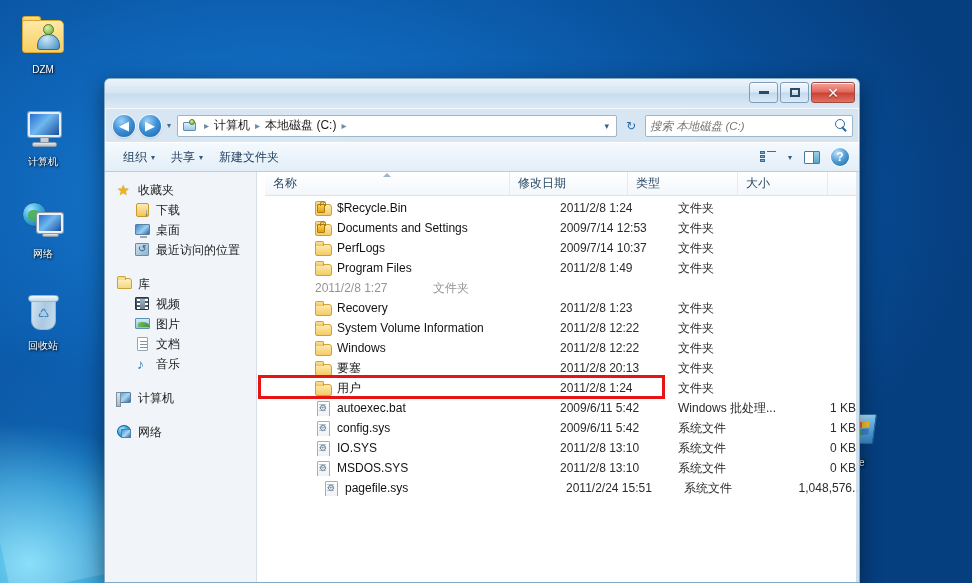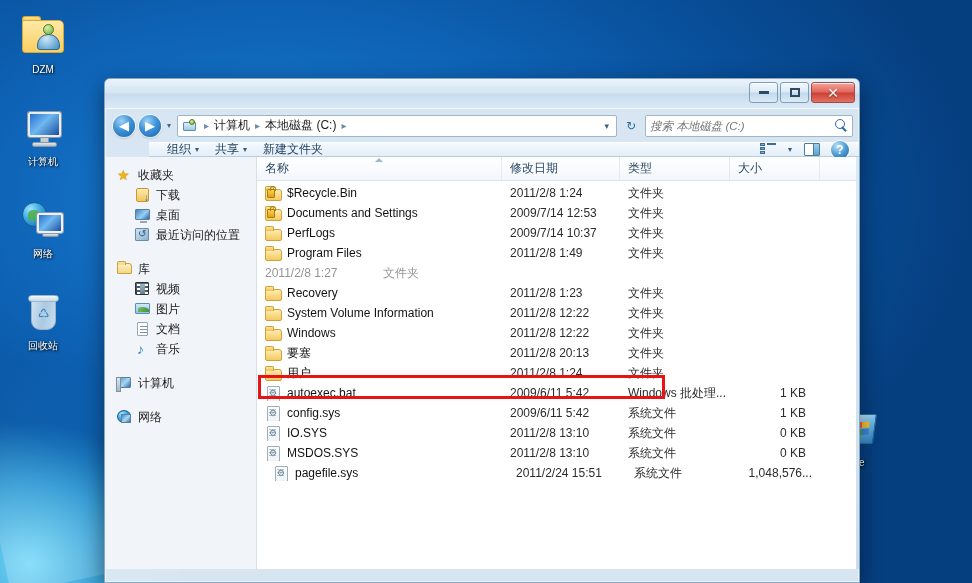--- a/index.html
+++ b/index.html
@@ -263,29 +263,28 @@
     width: 8px; height: 8px; border: 1.6px solid #2a6ca5; border-radius: 50%;
   }
   .mag::after {
     content: ""; position: absolute; left: 7px; top: 7px;
     width: 6px; height: 1.6px; background: #2a6ca5; transform: rotate(45deg);
     transform-origin: left center;
   }
 
   
   #toolbar {
-    height: 15px;
+    height: 30px;
     background: linear-gradient(180deg, #f4f9fd 0%, #e3eef8 100%);
     border-top: 1px solid #ffffff;
     border-bottom: 1px solid #b9cddd;
     display: flex; align-items: center;
     padding: 0 6px 0 10px;
     font-size: 12px;
     color: #1b3c5c;
-    margin-left: 44px;
   }
   .tb-item {
     display: flex; align-items: center; gap: 4px;
     padding: 3px 8px; border-radius: 3px; cursor: pointer;
     white-space: nowrap;
   }
   .tb-caret { font-size: 8px; color: #2f5c82; }
   #tb-right { margin-left: auto; display: flex; align-items: center; gap: 2px; }
   .tb-icon-btn {
     width: 26px; height: 22px; display: flex; align-items: center; justify-content: center;
@@ -362,21 +361,21 @@
   .ico-doc::after{ content:""; position:absolute; left:2px; top:3px; width:7px; height:1px; background:#7e93a6; box-shadow: 0 3px 0 #7e93a6, 0 6px 0 #7e93a6; }
   .ico-music { position:absolute; left:2px; top:1px; color:#2b7fc0; font-size:14px; line-height:14px; }
   .ico-comp { position:absolute; left:0; top:2px; width:14px; height:11px; background: linear-gradient(135deg,#4a90cd,#a9d8f3 55%,#2f6aad); border:1px solid #5b7f9c; border-radius:1px; }
   .ico-comp::after{ content:""; position:absolute; left:-2px; top:-1px; width:3px; height:13px; background:linear-gradient(180deg,#dde6ee,#aab9c6); border:1px solid #7d91a2; }
   .ico-drive { position:absolute; left:0; top:2px; width:15px; height:11px; background: linear-gradient(180deg,#e7f3fb,#a9cde6); border:1px solid #5d8fb3; border-radius:1px; }
   .ico-drive::before{ content:""; position:absolute; left:5px; top:-3px; width:7px; height:7px; border-radius:50%; background: radial-gradient(circle at 35% 30%, #dcf0b2, #79b23d); border:1px solid #4d7d22; }
   .ico-net { position:absolute; left:0; top:1px; width:14px; height:13px; border-radius:50%; background: radial-gradient(circle at 32% 28%, #a5e6ff 0%, #3ca9e1 45%, #1a6bad 100%); border:1px solid #175d92; }
   .ico-net::after{ content:""; position:absolute; right:-1px; bottom:-1px; width:8px; height:7px; background: linear-gradient(135deg,#4a90cd,#a9d8f3 55%,#2f6aad); border:1px solid #5b7f9c; }
 
   
-  #listpane { flex: 1; display: flex; flex-direction: column; background: #fff; min-width: 0; position: relative; }
+  #listpane { flex: 1; display: flex; flex-direction: column; background: #fff; min-width: 0; position: relative; padding-left: 8px; }
   #colhead {
     height: 24px; display: flex; align-items: stretch;
     background: linear-gradient(180deg,#ffffff 0%, #f3f7fb 100%);
     border-bottom: 1px solid #dbe4ec;
     font-size: 12px; color: #2a4a66;
     flex: 0 0 auto;
   }
   .col {
     display: flex; align-items: center; padding-left: 8px;
     border-right: 1px solid #e3eaf1;
@@ -386,21 +385,21 @@
   .col.c-date { width: 118px; flex: 0 0 auto; }
   .col.c-type { width: 110px; flex: 0 0 auto; }
   .col.c-size { width: 90px; flex: 0 0 auto; }
   .col.c-rest { flex: 1; border-right: none; }
   .sortcaret {
     position: absolute; left: 50%; top: 1px; margin-left: -4px;
     width: 0; height: 0;
     border-left: 4px solid transparent; border-right: 4px solid transparent;
     border-bottom: 4px solid #9fb5c8;
   }
-  #rows { flex: 1; overflow: hidden; position: relative; padding-top: 2px; }
+  #rows { flex: 1; overflow: hidden; position: relative; padding-top: 2px; margin-left: 42px; }
   .row {
     height: 20px; display: flex; align-items: center;
     font-size: 12px; color: #121212; cursor: default; white-space: nowrap;
   }
   .cell-name { width: 245px; flex: 0 0 auto; display: flex; align-items: center; gap: 6px; padding-left: 8px; overflow: hidden; }
   .cell-date { width: 118px; flex: 0 0 auto; padding-left: 8px; color: #2b2b2b; }
   .cell-type { width: 110px; flex: 0 0 auto; padding-left: 8px; color: #2b2b2b; }
   .cell-size { width: 90px; flex: 0 0 auto; padding-right: 14px; color: #2b2b2b; text-align: right; }
   .fico { width: 16px; height: 15px; position: relative; flex: 0 0 auto; }
   

